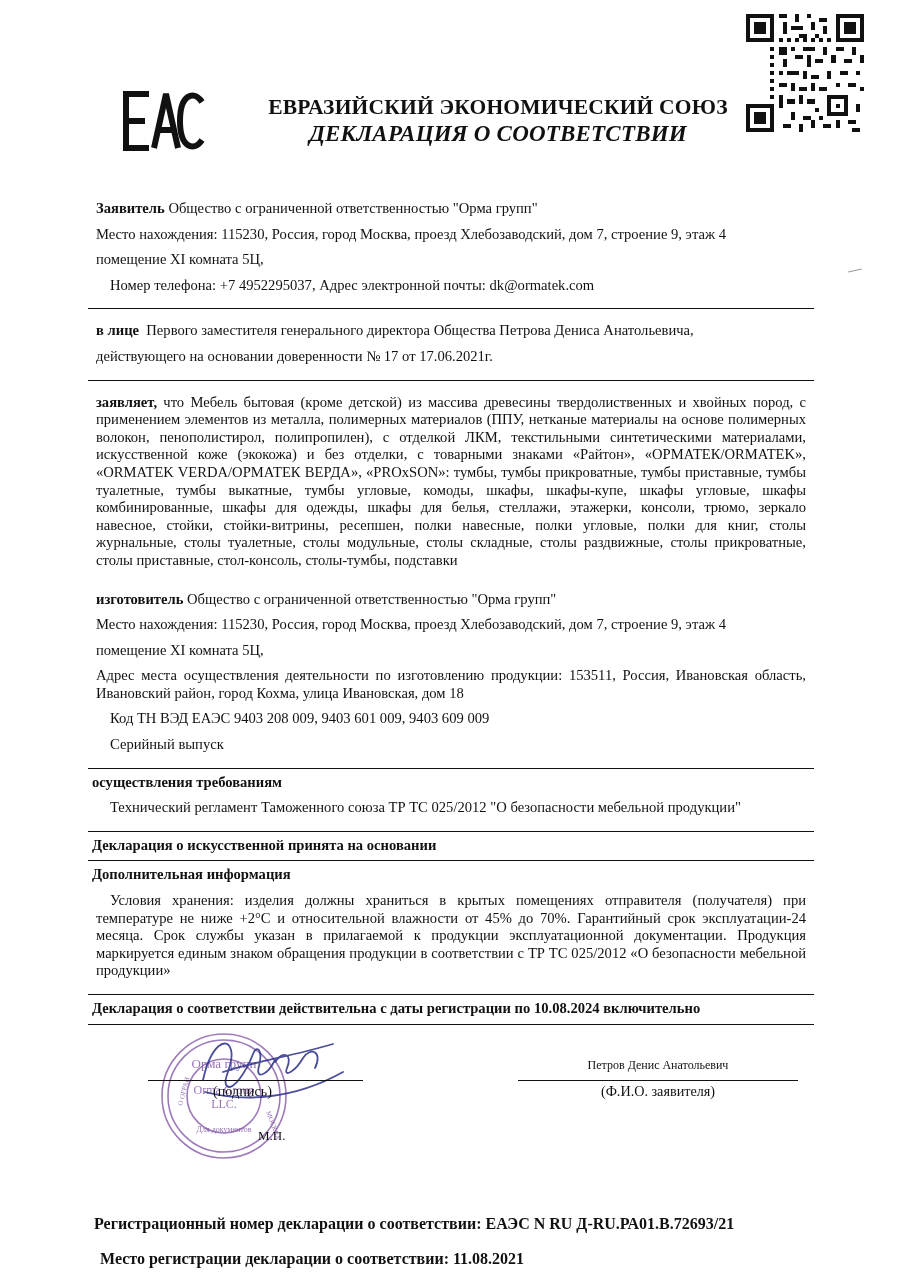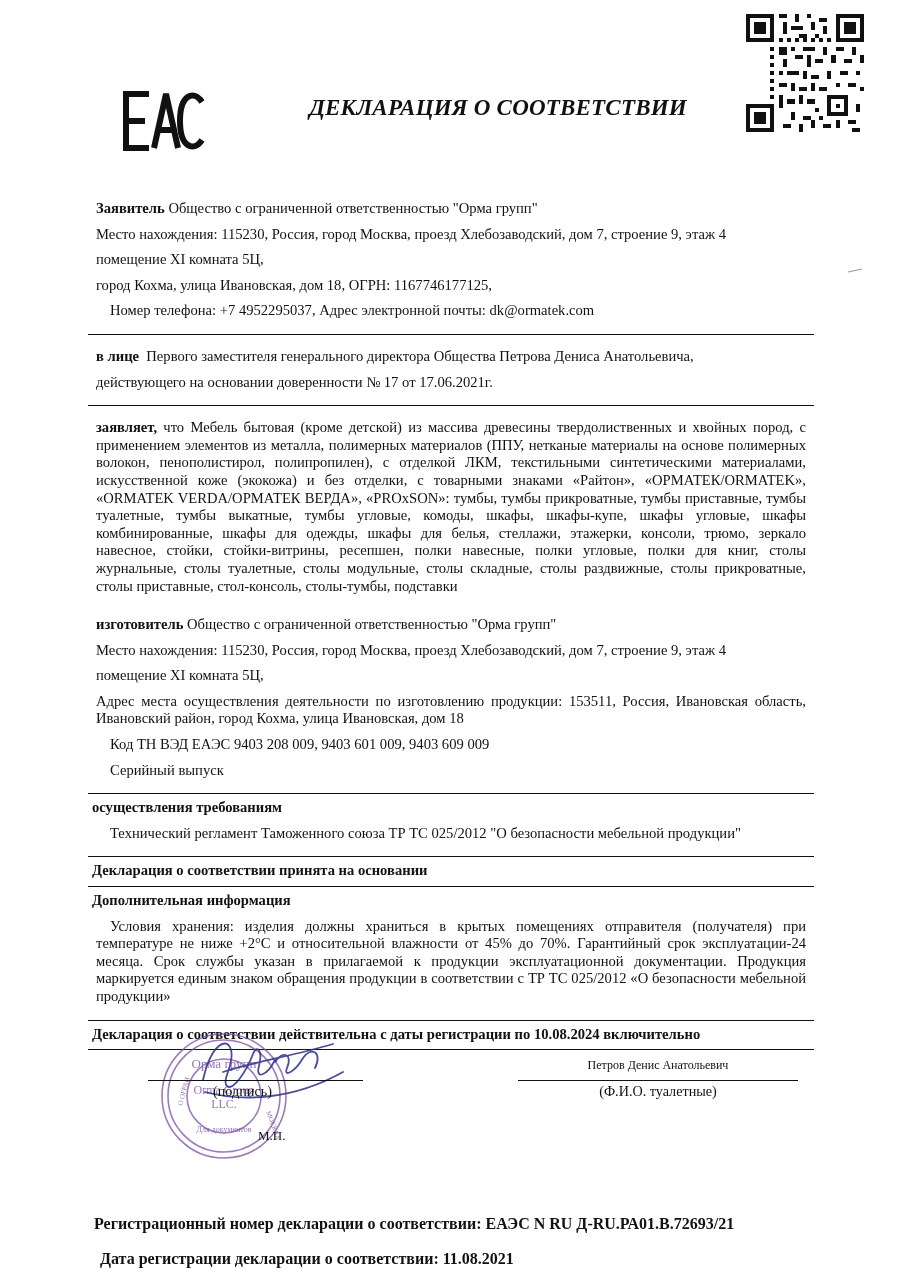--- a/index.html
+++ b/index.html
@@ -319,33 +319,33 @@
           <path d="M9 31 H27"></path>
 
           <path d="M36 58 L48 4 L60 58"></path>
           <path d="M40 40 H56"></path>
 
           <path d="M84 12 C76 0, 62 4, 62 31 C62 58, 76 62, 84 50"></path>
         </g>
       </svg>
     </div>
     <div class="header-titles">
+      <div class="line1">ЕВРАЗИЙСКИЙ ЭКОНОМИЧЕСКИЙ СОЮЗ</div>
       <div class="line2">ДЕКЛАРАЦИЯ О СООТВЕТСТВИИ</div>
     </div>
   </div>
 
   <div class="artifact-right"></div>
 
   <div class="content">
 
     <div class="sect">
       <p class="p"><span class="b">Заявитель</span> <span>Общество с ограниченной ответственностью "Орма групп"</span></p>
       <p class="p">Место нахождения: 115230, Россия, город Москва, проезд Хлебозаводский, дом 7, строение 9, этаж 4</p>
       <p class="p">помещение XI комната 5Ц,</p>
-      <p class="p">город Кохма, улица Ивановская, дом 18, ОГРН: 1167746177125,</p>
       <p class="p ind">Номер телефона: +7 4952295037, Адрес электронной почты: dk@ormatek.com</p>
     </div>
 
     <div class="rule"></div>
 
     <div class="sect">
       <p class="p"><span class="b">в лице</span>&nbsp; <span>Первого заместителя генерального директора Общества Петрова Дениса Анатольевича,</span></p>
       <p class="p">действующего на основании доверенности № 17 от 17.06.2021г.</p>
     </div>
 
@@ -367,21 +367,21 @@
     <div class="rule"></div>
 
     <div class="sect">
       <p class="hdr">осуществления требованиям</p>
       <p class="p ind">Технический регламент Таможенного союза ТР ТС 025/2012 "О безопасности мебельной продукции"</p>
     </div>
 
     <div class="rule"></div>
 
     <div class="sect">
-      <p class="hdr">Декларация о соответствии принята на основании</p>
+      <p class="hdr">Декларация о искусственной принята на основании</p>
     </div>
 
     <div class="rule"></div>
 
     <div class="sect">
       <p class="hdr">Дополнительная информация</p>
       <p class="p ind">Условия хранения: изделия должны храниться в крытых помещениях отправителя (получателя) при температуре не ниже +2°С и относительной влажности от 45% до 70%. Гарантийный срок эксплуатации-24 месяца. Срок службы указан в прилагаемой к продукции эксплуатационной документации. Продукция маркируется единым знаком обращения продукции в соответствии с ТР ТС 025/2012 «О безопасности мебельной продукции»</p>
     </div>
 
     <div class="rule"></div>
@@ -426,29 +426,29 @@
           <path d="M22 82 C60 92, 110 90, 160 62"></path>
         </g>
       </svg>
     </div>
 
     <div class="sig-line-left"></div>
     <div class="sig-cap-left">(подпись)</div>
 
     <div class="sig-right-name">Петров Денис Анатольевич</div>
     <div class="sig-line-right"></div>
-    <div class="sig-cap-right">(Ф.И.О. туалетные)</div>
+    <div class="sig-cap-right">(Ф.И.О. заявителя)</div>
 
     <div class="mp">М.П.</div>
   </div>
 
   <div class="footer">
     <p class="f1">
       <span>Регистрационный номер декларации о соответствии:</span>
       <span>ЕАЭС N RU Д-RU.РА01.В.72693/21</span>
     </p>
     <p class="f2">
-      <span>Дата регистрации декларации о соответствии:</span>
+      <span>Место регистрации декларации о соответствии:</span>
       <span>11.08.2021</span>
     </p>
   </div>
 
 </div>
 
 </body></html>

